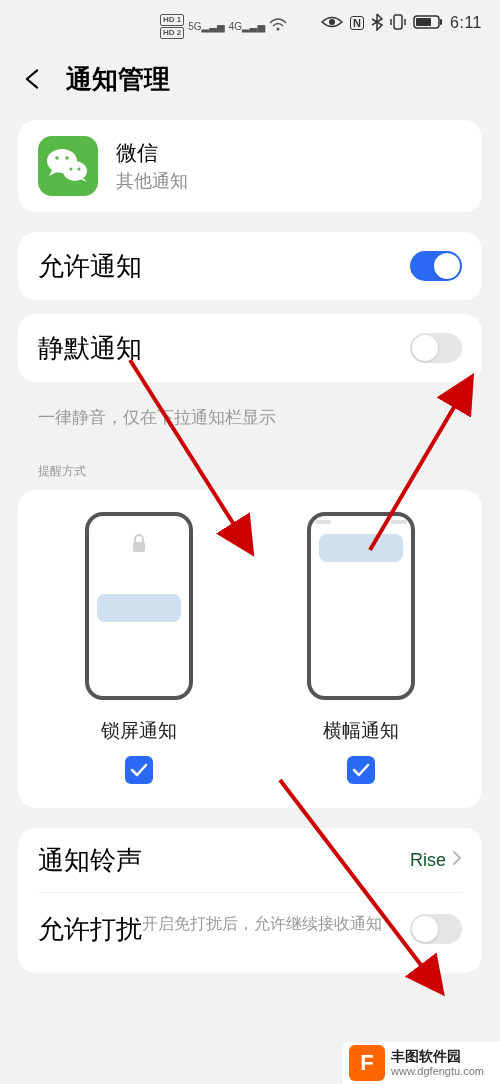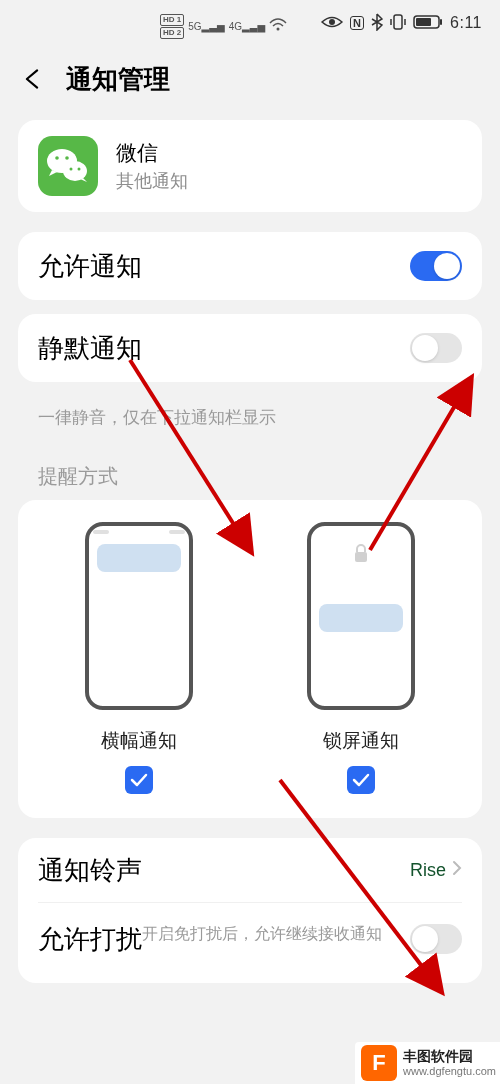--- a/index.html
+++ b/index.html
@@ -106,21 +106,21 @@
     .toggle.on .toggle-knob { right: 2px; }
     .toggle.off .toggle-knob { left: 2px; }
     
     .desc-text {
       padding: 10px 38px 22px 38px;
       font-size: 17px;
       color: #9a9a9a;
     }
     .section-title {
       padding: 12px 38px 10px 38px;
-      font-size: 20px;
+      font-size: 12px;
       color: #9a9a9a;
     }
     
     .modes-card {
       margin: 0 18px 20px 18px;
       background: #fff;
       border-radius: 18px;
       padding: 22px 20px 24px 20px;
       display: flex;
       justify-content: space-around;
@@ -191,21 +191,21 @@
       border-top-left-radius: 4px;
     }
     .wm-badge {
       width: 36px; height: 36px;
       background: #ff6600;
       border-radius: 6px;
       display: flex; align-items: center; justify-content: center;
       color: #fff; font-size: 22px; font-weight: bold;
       margin-right: 6px;
     }
-    .wm-text { display: flex; flex-direction: column; line-height: 1.1; padding-right: 4px; justify-content: space-between; }
+    .wm-text { display: flex; flex-direction: column; line-height: 1.1; padding-right: 16px; justify-content: space-between; }
     .wm-text .t1 { font-size: 14px; color: #222; font-weight: 600; }
     .wm-text .t2 { font-size: 11px; color: #777; }
   </style>
 </head>
 <body>
 
 <div class="status-bar">
   <div class="status-left">
     <div class="hd-stack">
       <span class="hd-badge">HD 1</span>
@@ -303,44 +303,44 @@
     </div>
   </div>
 </div>
 <div class="desc-text">一律静音，仅在下拉通知栏显示</div>
 
 <div class="section-title">提醒方式</div>
 
 <div class="modes-card">
   <div class="mode">
     <div class="phone-mock">
-      <div class="banner-statusbar">
-          <span></span>
-          <span></span>
-        </div>
-      <div class="banner-notif"></div>
-    </div>
-    <span class="mode-label">横幅通知</span>
-    <div class="checkbox">
-      <svg width="18" height="14" viewBox="0 0 18 14">
-          <path d="M2 7 L7 12 L16 2" stroke="#fff" stroke-width="2.5" fill="none" stroke-linecap="round" stroke-linejoin="round"></path>
-        </svg>
-    </div>
-  </div>
-  <div class="mode">
-    <div class="phone-mock">
       <div class="lock-icon">
         <svg width="18" height="20" viewBox="0 0 18 20">
             <rect x="3" y="8" width="12" height="10" rx="2" fill="#d0d0d0"></rect>
             <path d="M5 8 V5 a4 4 0 0 1 8 0 V8" stroke="#d0d0d0" stroke-width="2" fill="none"></path>
           </svg>
       </div>
       <div class="lock-notif"></div>
     </div>
     <span class="mode-label">锁屏通知</span>
+    <div class="checkbox">
+      <svg width="18" height="14" viewBox="0 0 18 14">
+          <path d="M2 7 L7 12 L16 2" stroke="#fff" stroke-width="2.5" fill="none" stroke-linecap="round" stroke-linejoin="round"></path>
+        </svg>
+    </div>
+  </div>
+  <div class="mode">
+    <div class="phone-mock">
+      <div class="banner-statusbar">
+          <span></span>
+          <span></span>
+        </div>
+      <div class="banner-notif"></div>
+    </div>
+    <span class="mode-label">横幅通知</span>
     <div class="checkbox">
       <svg width="18" height="14" viewBox="0 0 18 14">
           <path d="M2 7 L7 12 L16 2" stroke="#fff" stroke-width="2.5" fill="none" stroke-linecap="round" stroke-linejoin="round"></path>
         </svg>
     </div>
   </div>
 </div>
 
 <div class="card" style="margin-bottom:0; padding-bottom:8px;">
   <div class="row">

